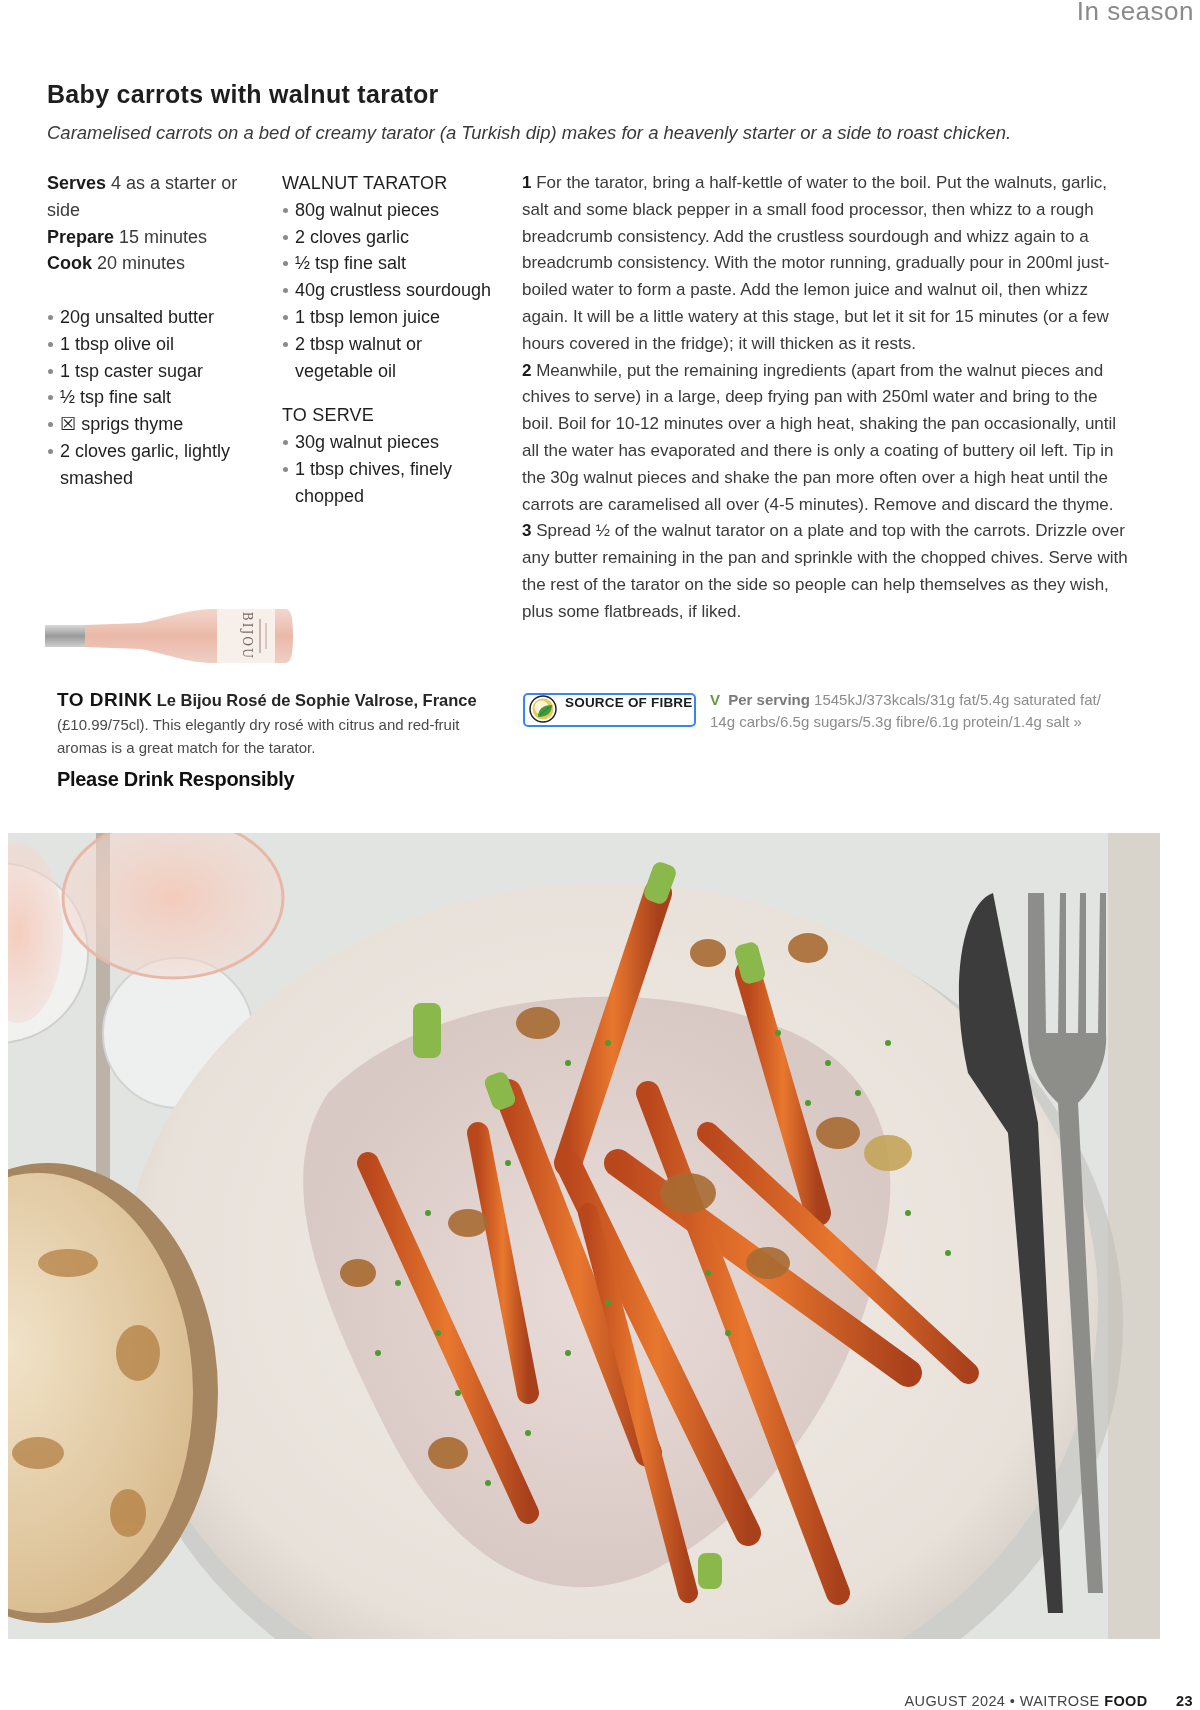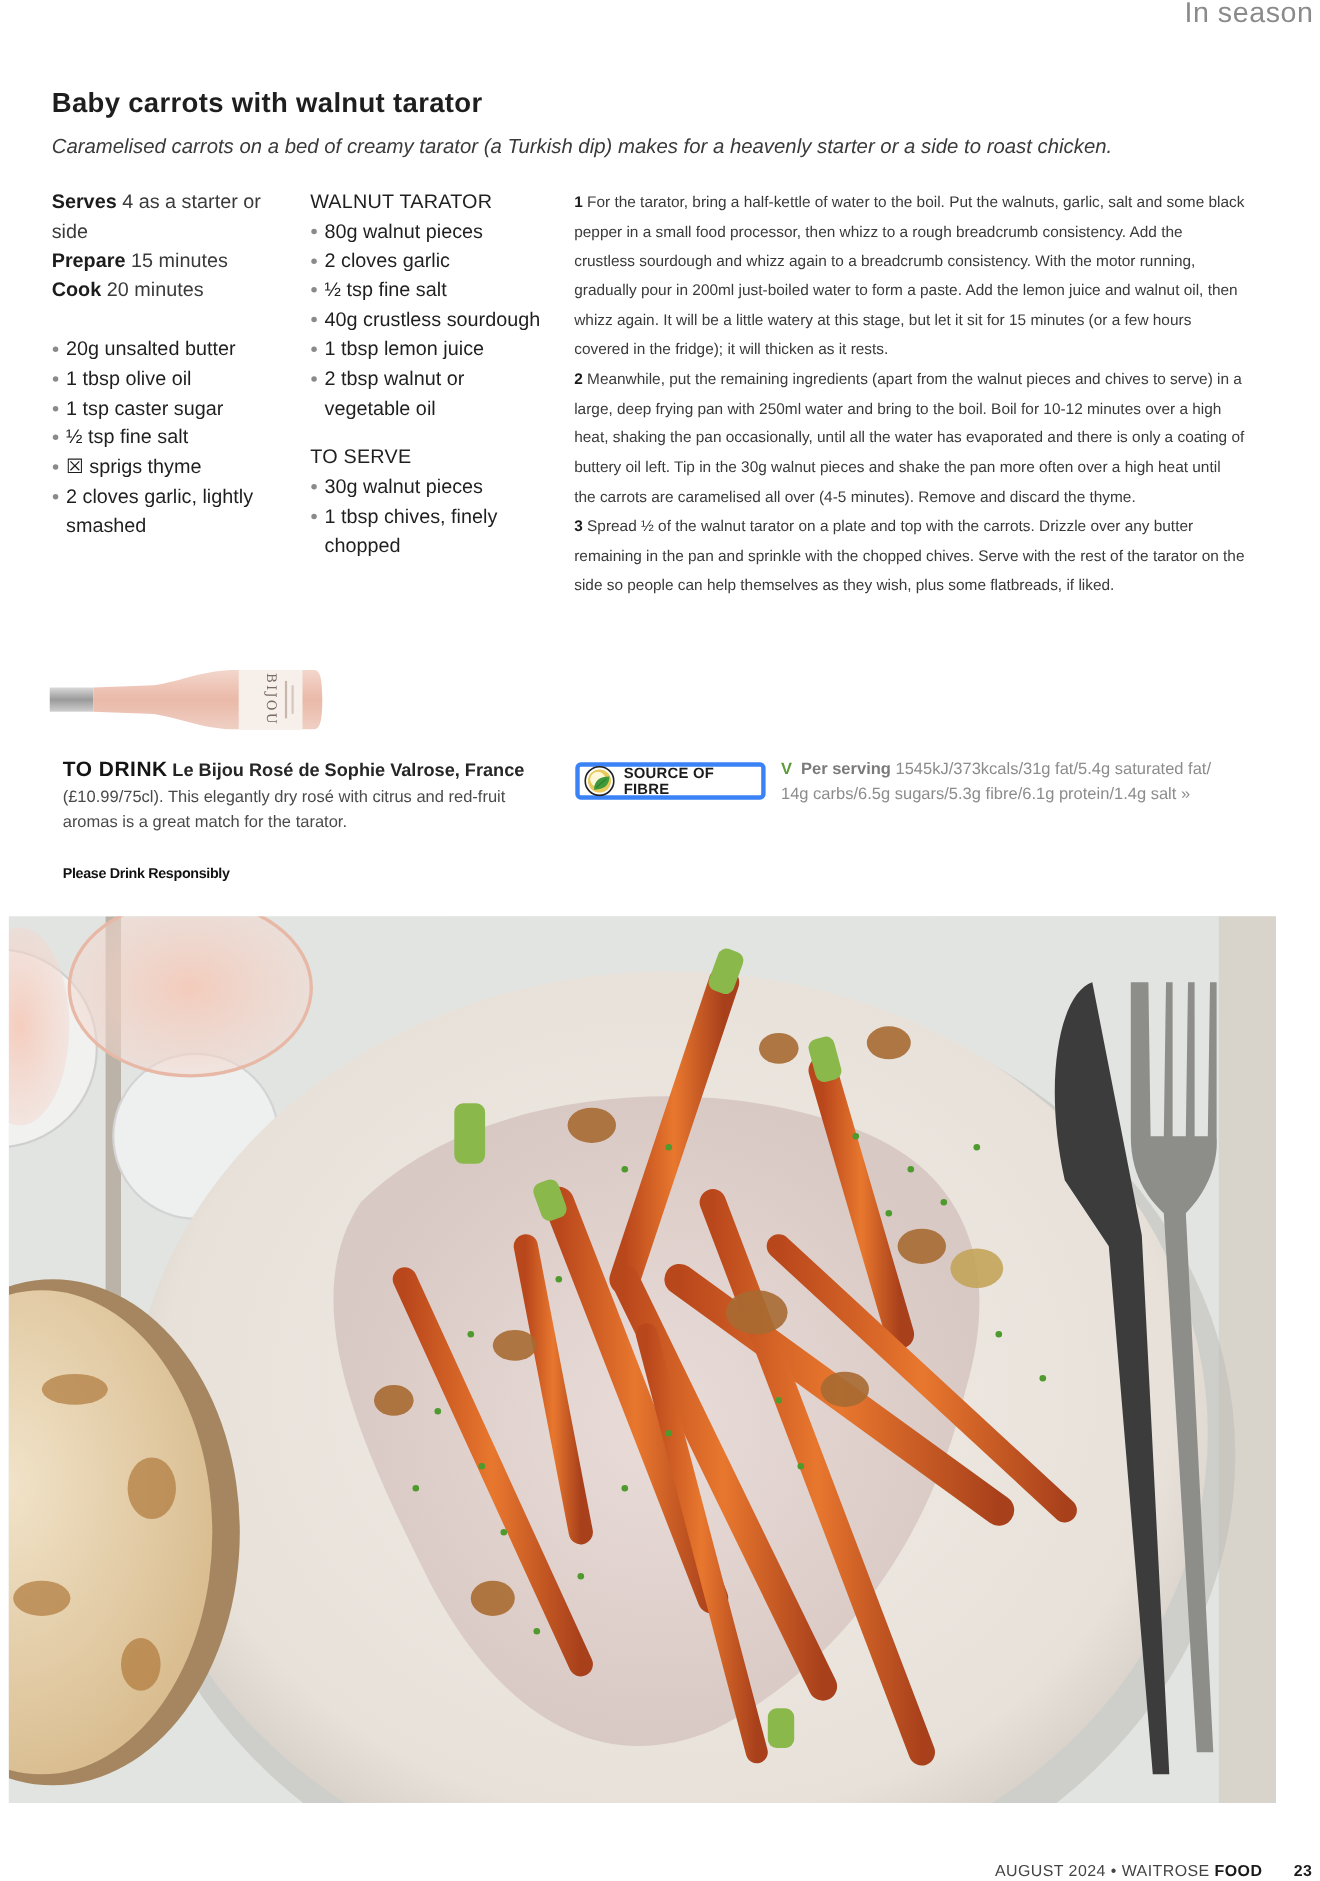--- a/index.html
+++ b/index.html
@@ -40,48 +40,48 @@
   .col-a-list { position: absolute; left: 47px; top: 304px; width: 215px;
     font-family: "Liberation Sans", sans-serif; font-size: 18px; line-height: 26.8px; }
 
   .col-b { position: absolute; left: 282px; top: 170px; width: 215px;
     font-family: "Liberation Sans", sans-serif; font-size: 18px; line-height: 26.8px; color: #1f1f1f; }
   .col-b .sub-head { letter-spacing: 0.2px; color: #1f1f1f; }
   .col-b .gap { height: 18px; }
 
   .method {
     position: absolute; left: 522px; top: 170px; width: 610px;
-    font-family: "Liberation Sans", sans-serif; font-size: 14px; line-height: 26.8px; color: #3a3a3a;
+    font-family: "Liberation Sans", sans-serif; font-size: 17px; line-height: 26.8px; color: #3a3a3a;
   }
   .method p b { color: #1a1a1a; font-weight: bold; }
 
   .fibre-badge {
     position: absolute; left: 523px; top: 693px; width: 173px; height: 34px;
-    border: 4px solid #3b82f6; border-radius: 5px;
-    display: flex; align-items: center; gap: 8px; padding-left: 4px;
+    border: 2px solid #3b82f6; border-radius: 5px;
+    display: flex; align-items: flex-start; gap: 8px; padding-left: 4px;
     font-family: "Liberation Sans", sans-serif; font-weight: bold; font-size: 13.5px; color: #1b1b1b; letter-spacing: 0.2px;
   }
   .fibre-icon { width: 28px; height: 28px; flex: 0 0 28px; }
 
   .nutrition {
     position: absolute; left: 710px; top: 689px; width: 420px;
     font-family: "Liberation Sans", sans-serif; font-size: 15px; line-height: 22px; color: #8c8c8c;
   }
   .nutrition .veg { color: #5d9b3a; font-weight: bold; margin-right: 4px; }
   .nutrition .per { color: #7a7a7a; font-weight: bold; }
 
   .bottle { position: absolute; left: 45px; top: 605px; width: 270px; height: 62px; }
 
   .drink {
     position: absolute; left: 57px; top: 688px; width: 420px;
     font-family: "Liberation Sans", sans-serif; font-size: 15px; line-height: 23.5px; color: #4a4a4a;
   }
   .drink .drink-label { font-size: 19px; font-weight: bold; color: #141414; letter-spacing: 0.5px; }
   .drink .wine-name { font-size: 16.5px; font-weight: bold; color: #262626; }
-  .drink .responsible { display: block; margin-top: 22px; font-weight: bold; color: #111; font-size: 13px; letter-spacing: -0.3px; }
+  .drink .responsible { display: block; margin-top: 8px; font-weight: bold; color: #111; font-size: 20px; letter-spacing: -0.3px; }
 
   .photo {
     position: absolute; left: 8px; top: 833px; width: 1152px; height: 806px; overflow: hidden;
     background: linear-gradient(135deg, #e9ebe8 0%, #dfe2df 35%, #d7d9d4 70%, #c9cbc7 100%);
   }
 
   .footer {
     position: absolute; right: 7px; top: 1693px;
     font-family: "Liberation Sans", sans-serif; font-size: 14.5px; color: #444; letter-spacing: 0.4px;
   }

